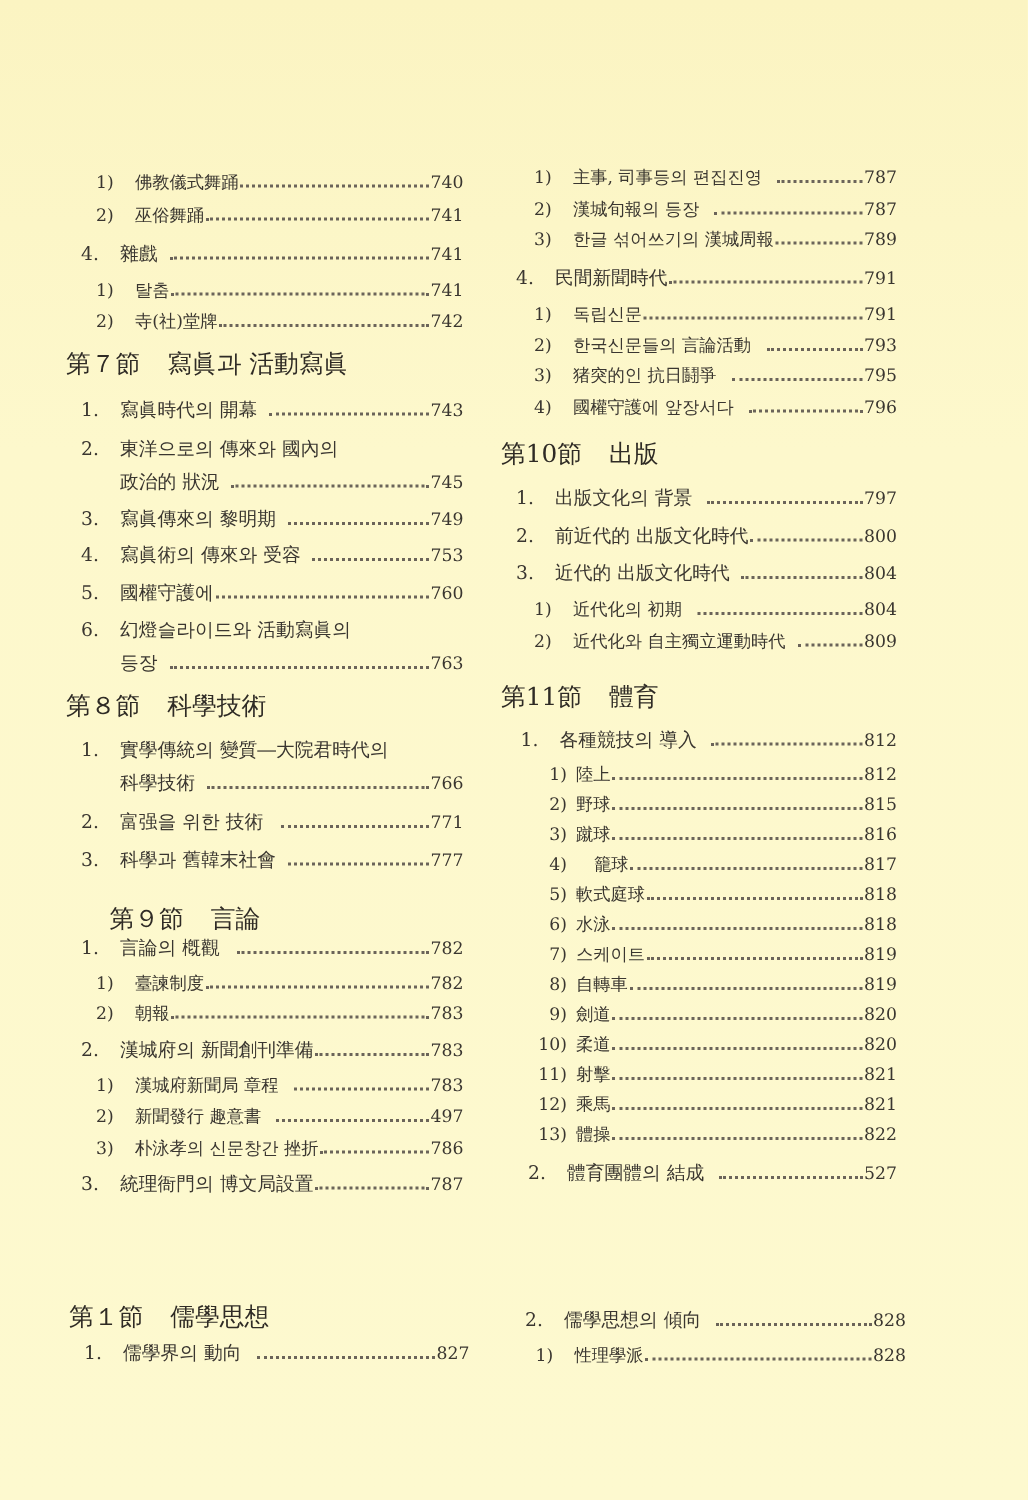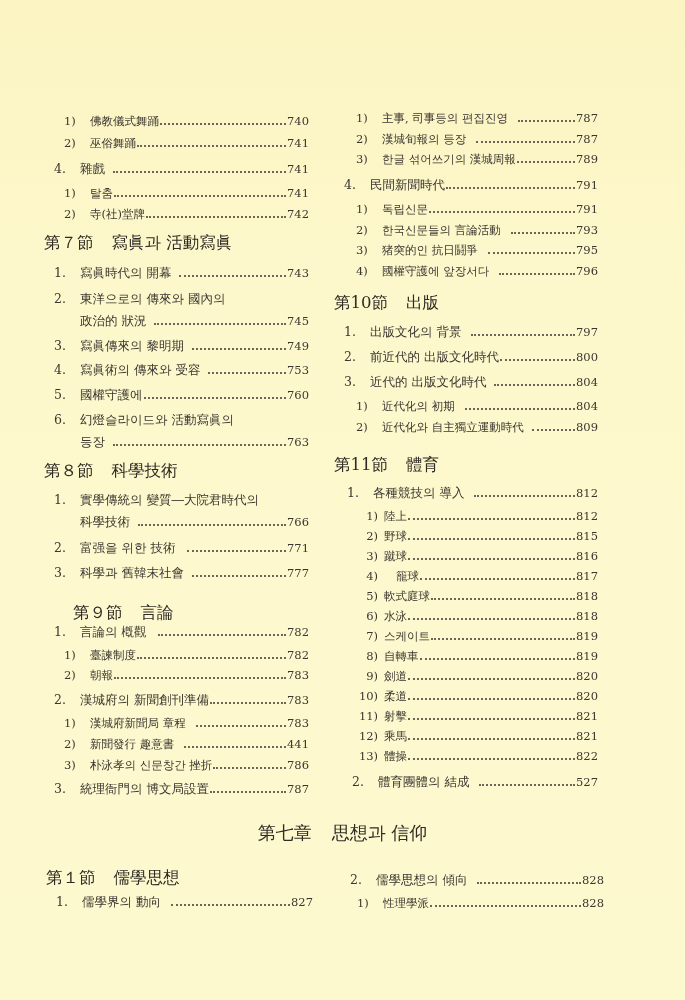--- a/index.html
+++ b/index.html
@@ -170,21 +170,21 @@
   <div class="row sub" style="left:64px; top:715px; width:245px;">
     <span class="num" style="width:20px;">1)</span>
     <span class="title" style="margin-left:6px;">漢城府新聞局 章程</span>
     <span class="dots" style="margin-left:10px;"></span>
     <span class="page-no">783</span>
   </div>
   <div class="row sub" style="left:64px; top:736px; width:245px;">
     <span class="num" style="width:20px;">2)</span>
     <span class="title" style="margin-left:6px;">新聞發行 趣意書</span>
     <span class="dots" style="margin-left:10px;"></span>
-    <span class="page-no">441</span>
+    <span class="page-no">497</span>
   </div>
   <div class="row sub" style="left:64px; top:757px; width:245px;">
     <span class="num" style="width:20px;">3)</span>
     <span class="title" style="margin-left:6px;">朴泳孝의 신문창간 挫折</span>
     <span class="dots"></span>
     <span class="page-no">786</span>
   </div>
   <div class="row" style="left:54px; top:781px; width:255px;">
     <span class="num" style="width:20px;">3.</span>
     <span class="title" style="margin-left:6px;">統理衙門의 博文局設置</span>
@@ -362,23 +362,20 @@
     <span class="dots"></span>
     <span class="page-no">822</span>
   </div>
   <div class="row" style="left:352px; top:774px; width:246px;">
     <span class="num" style="width:20px;">2.</span>
     <span class="title" style="margin-left:6px;">體育團體의 結成</span>
     <span class="dots" style="margin-left:10px;"></span>
     <span class="page-no">527</span>
   </div>
 
-  <div class="chapter-head">
-    <span class="ch-num">第七章</span><span>思想과 信仰</span>
-  </div>
 
   <div class="section-head" style="left:46px; top:868px;">
     <span class="sec-num">第１節</span><span>儒學思想</span>
   </div>
   <div class="row" style="left:56px; top:894px; width:257px;">
     <span class="num" style="width:20px;">1.</span>
     <span class="title" style="margin-left:6px;">儒學界의 動向</span>
     <span class="dots" style="margin-left:10px;"></span>
     <span class="page-no">827</span>
   </div>

